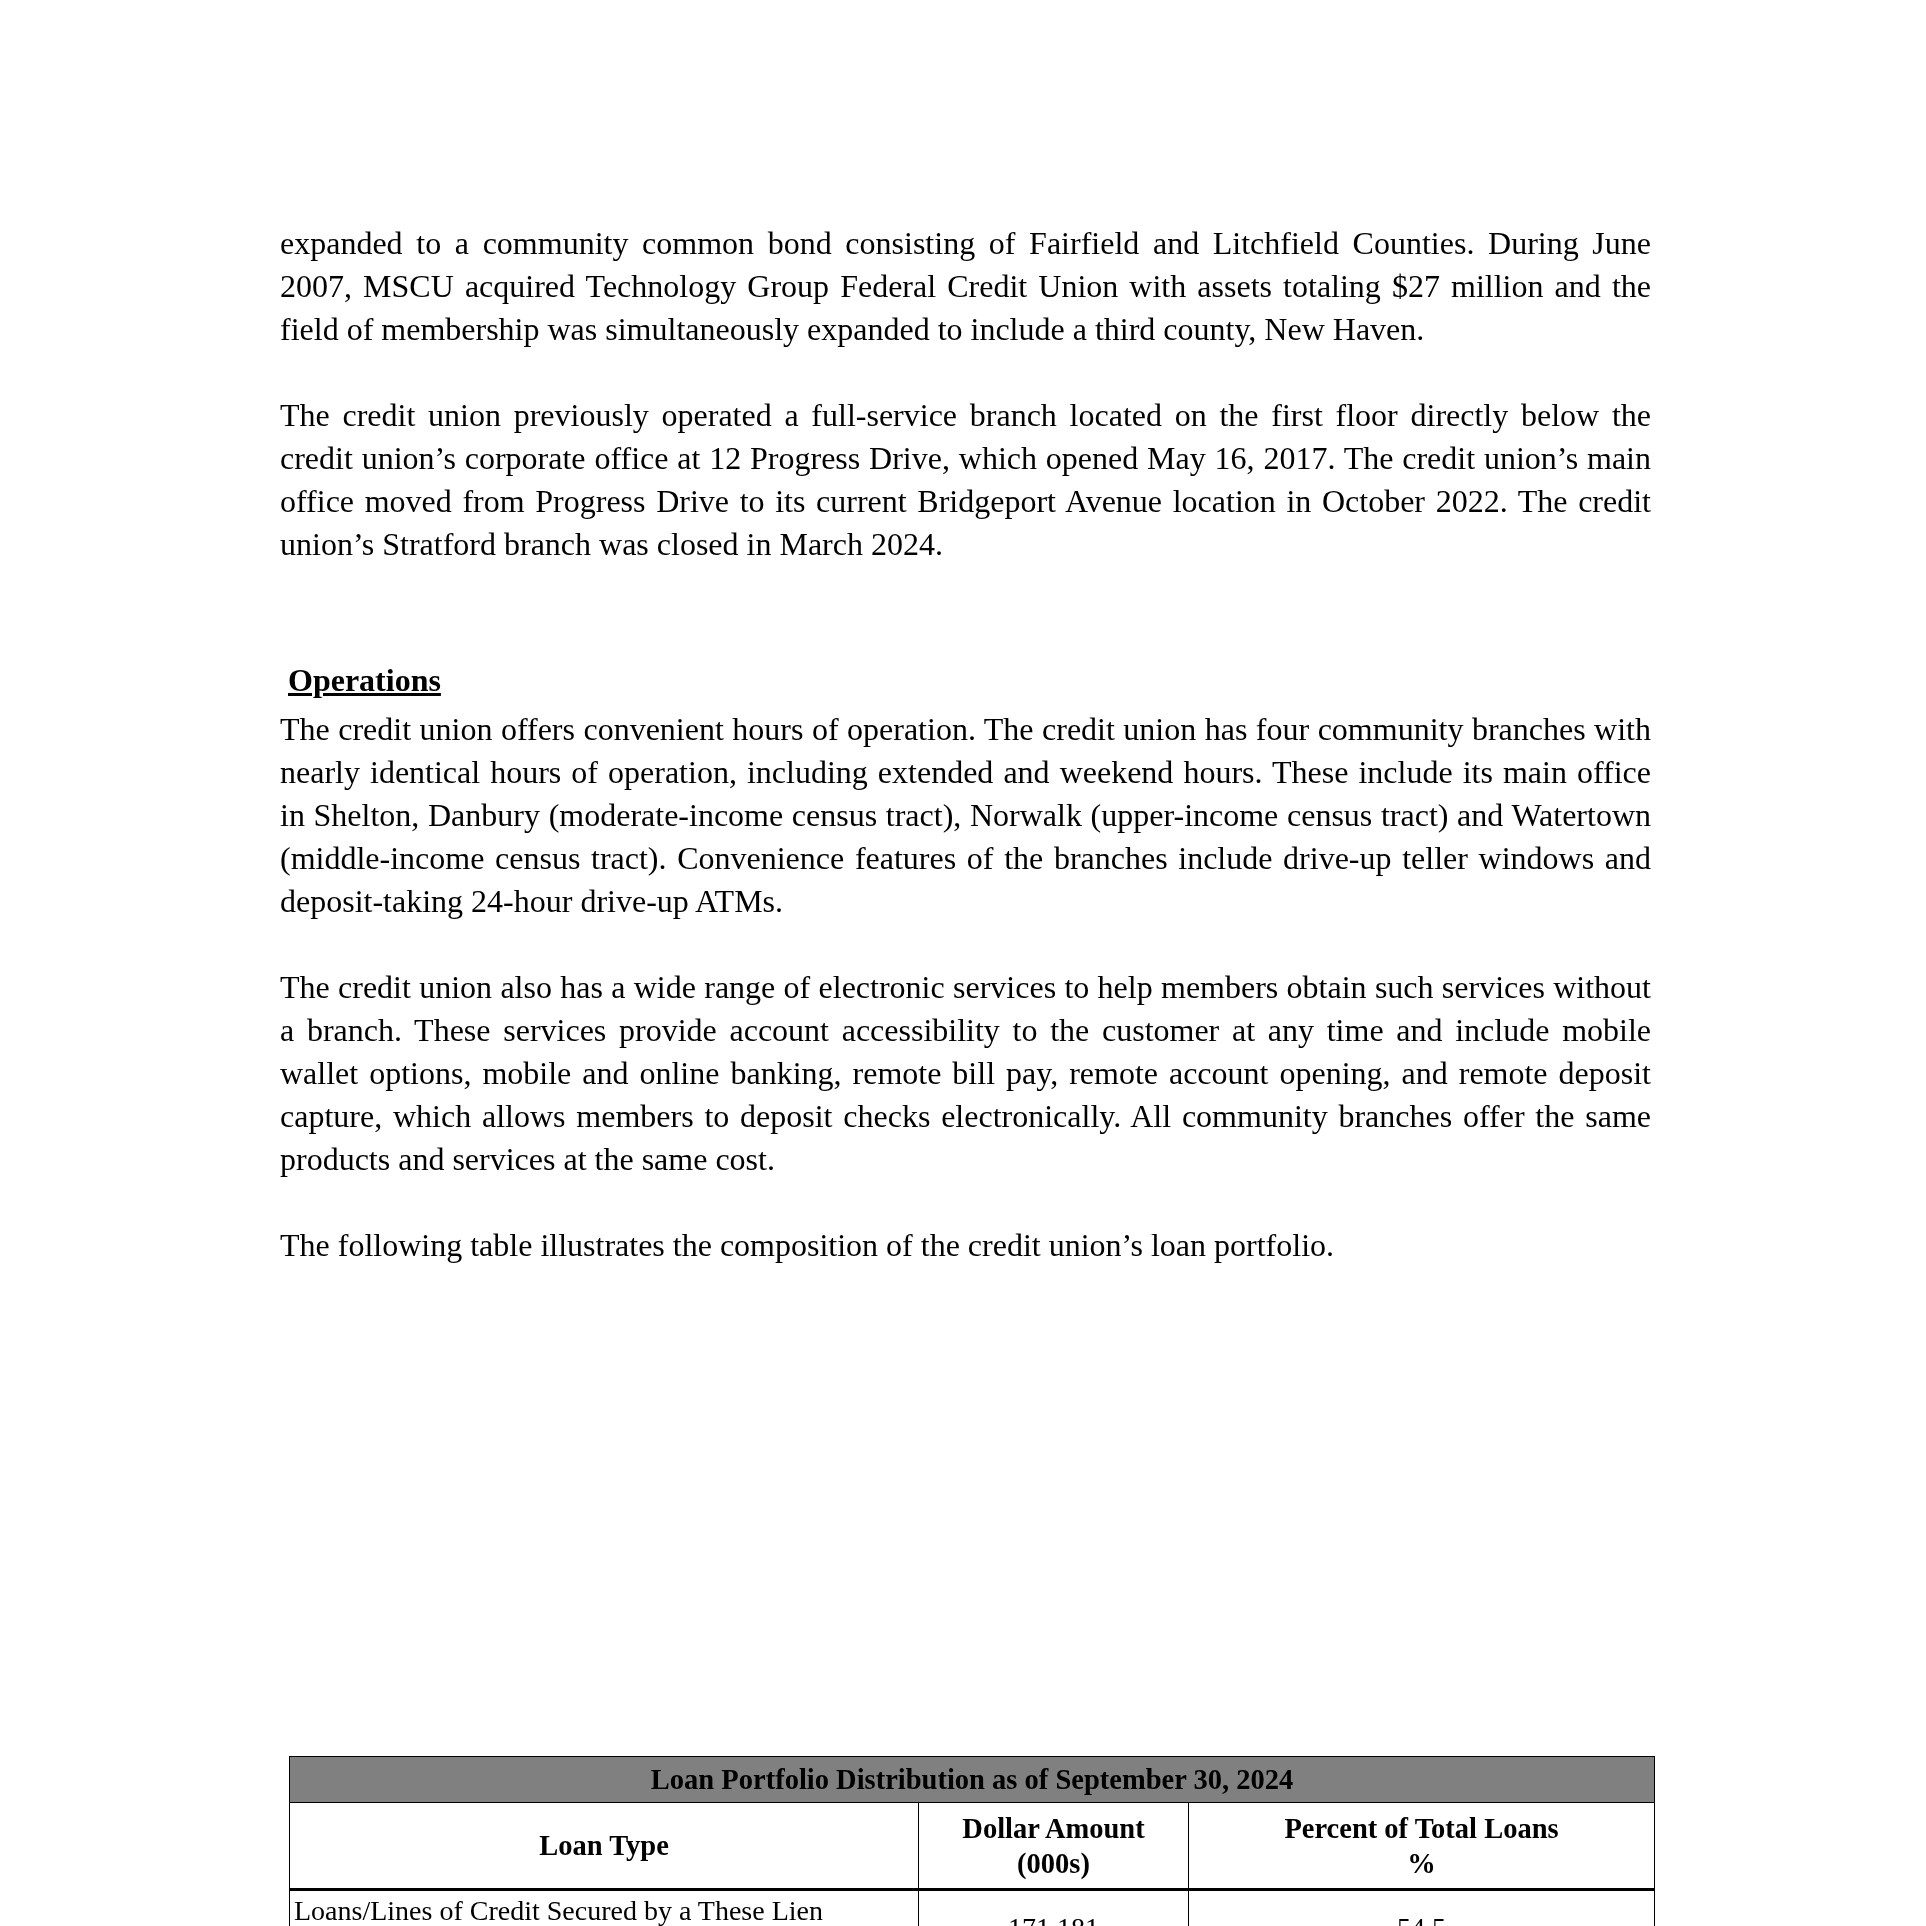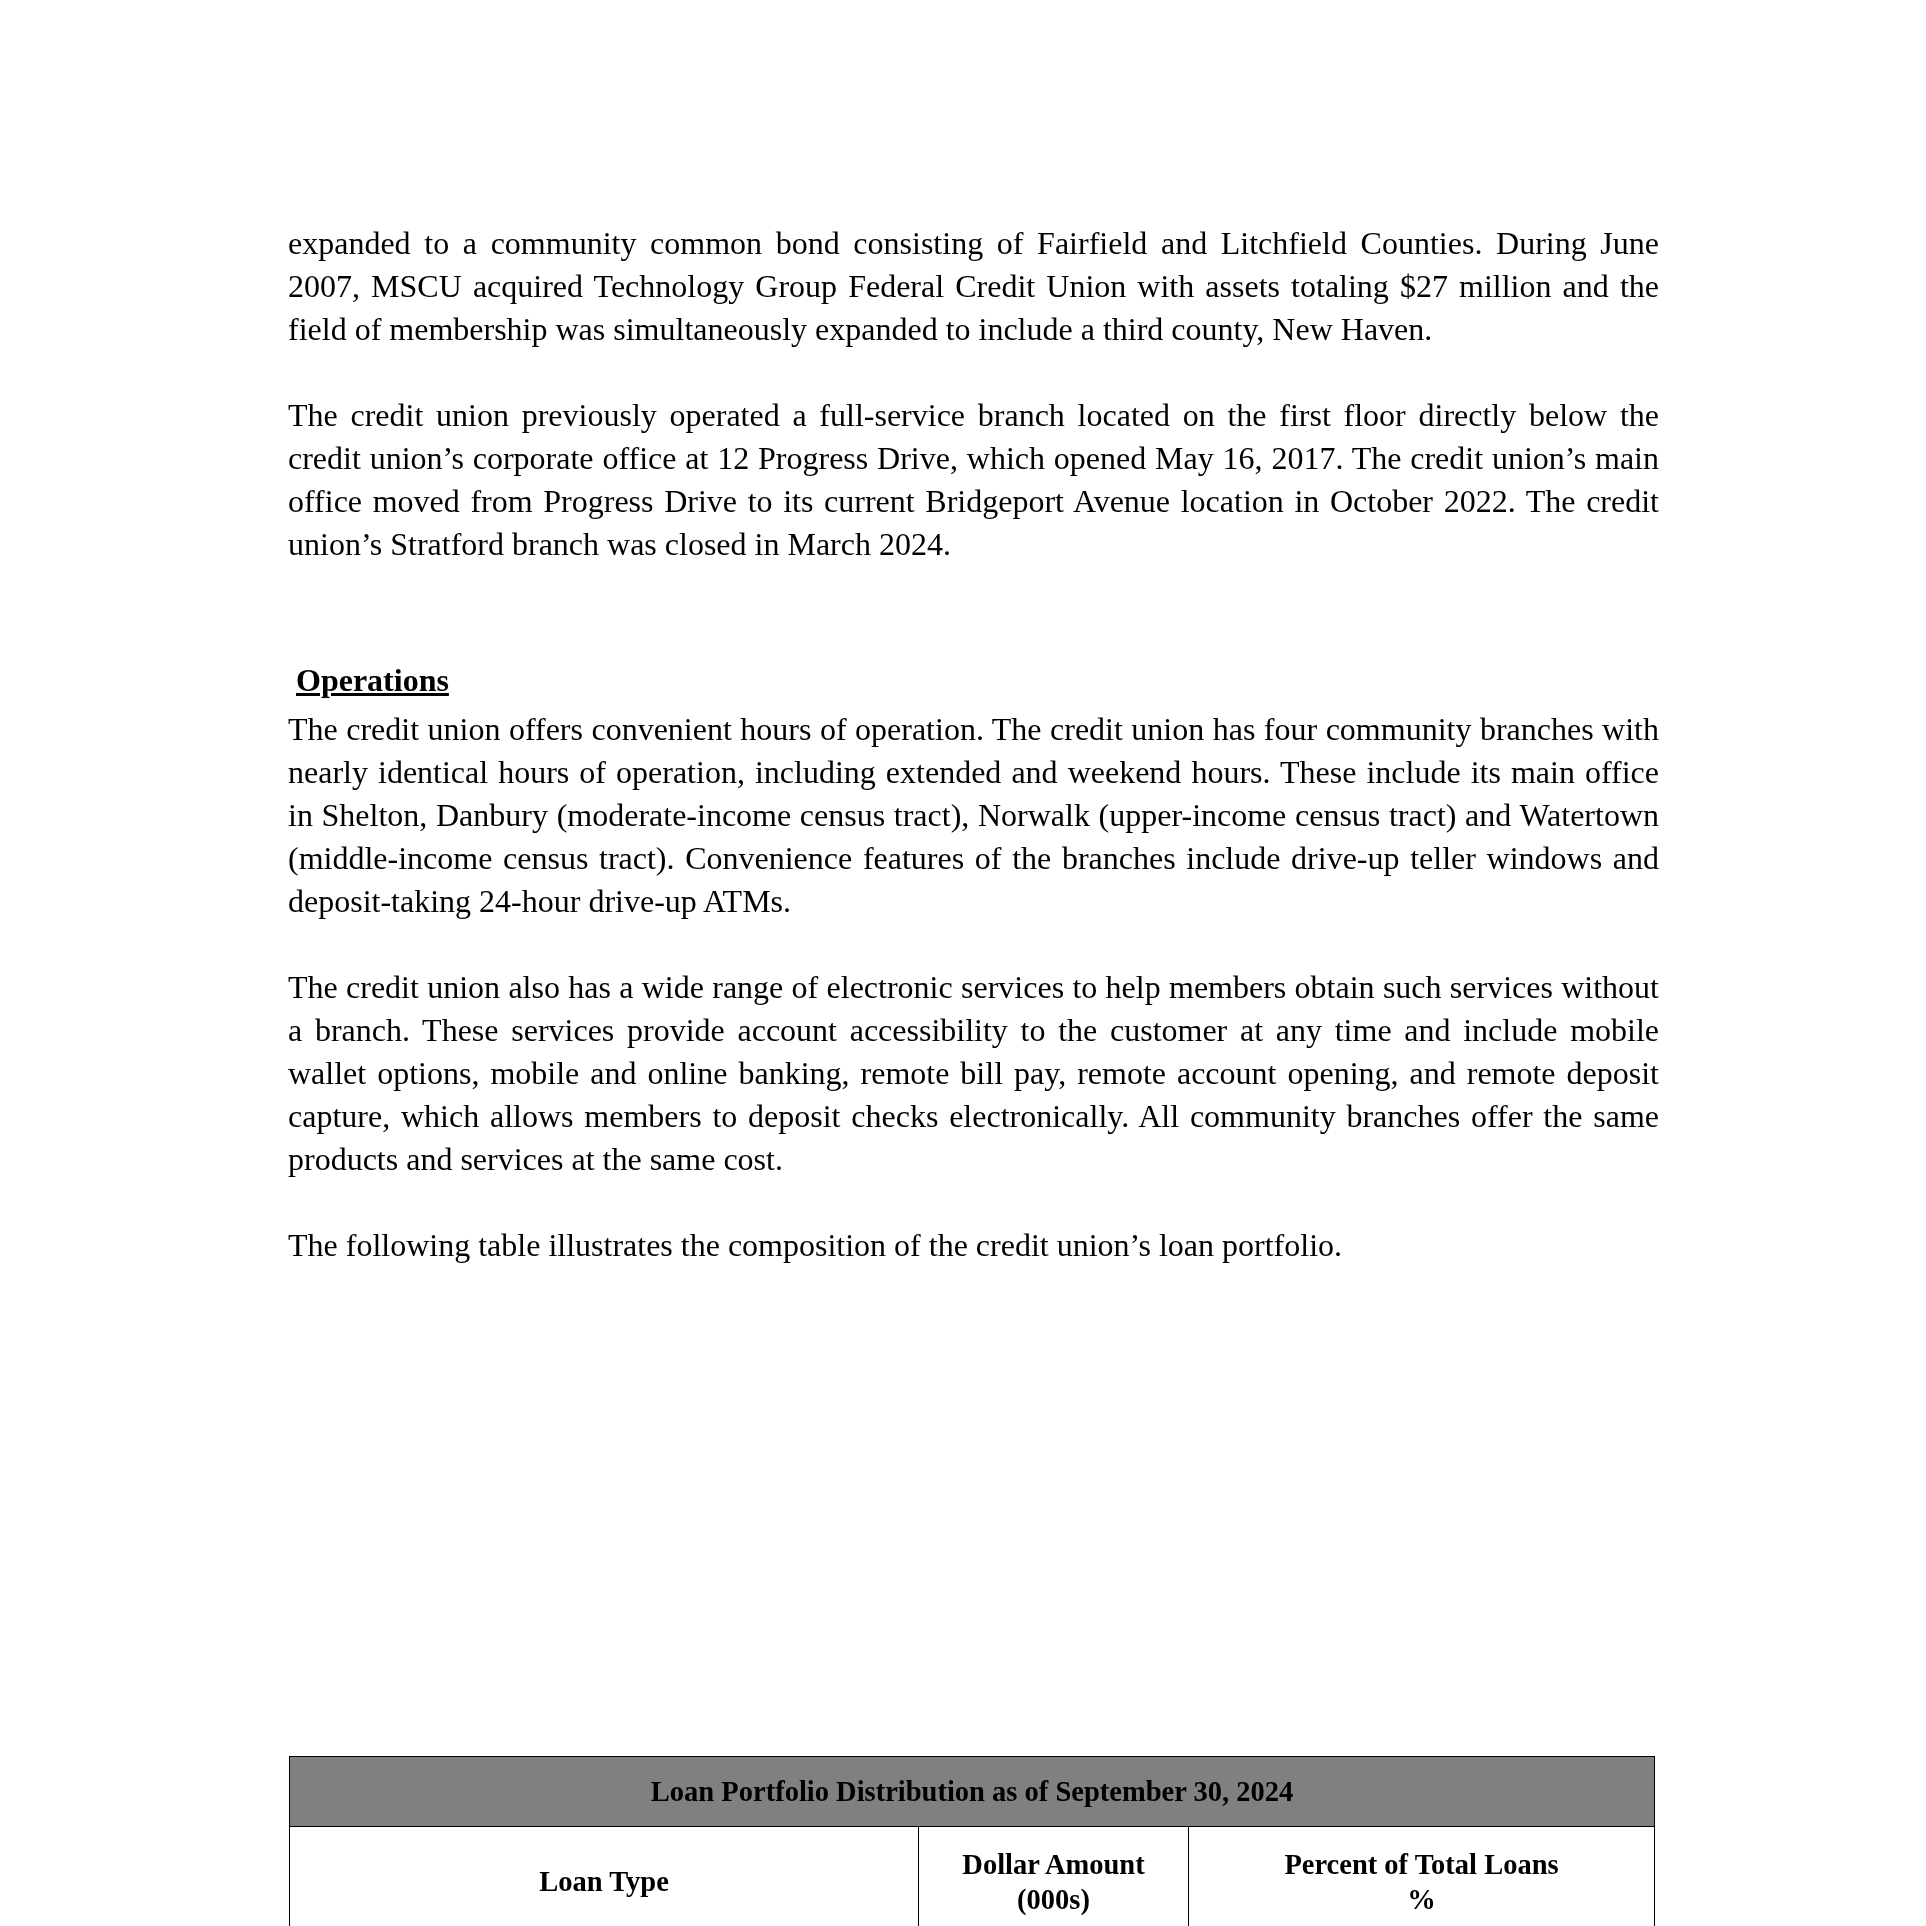--- a/index.html
+++ b/index.html
@@ -20,21 +20,21 @@
     position: absolute;
     left: 0;
     top: 0;
     width: 1965px;
     height: 2542px;
     background: #ffffff;
   }
 
   .content {
     position: absolute;
-    left: 288px;
+    left: 280px;
     top: 222px;
     width: 1371px;
   }
 
   p.para {
     margin: 0 0 0 0;
     font-size: 32px;
     line-height: 43px;
     text-align: justify;
     text-justify: inter-word;
@@ -65,21 +65,21 @@
     border-collapse: collapse;
     width: 1366px;
     table-layout: fixed;
     font-size: 28px;
     line-height: 34px;
   }
 
   table.loan-table td,
   table.loan-table th {
     border: 1.2px solid #000000;
-    padding: 16px;
+    padding: 4px;
     vertical-align: middle;
   }
 
   .col-type  { width: 629px; }
   .col-amt   { width: 270px;  }
   .col-pct   { width: 466px; }
 
   td.title-cell {
     background: #808080;
     text-align: center;

